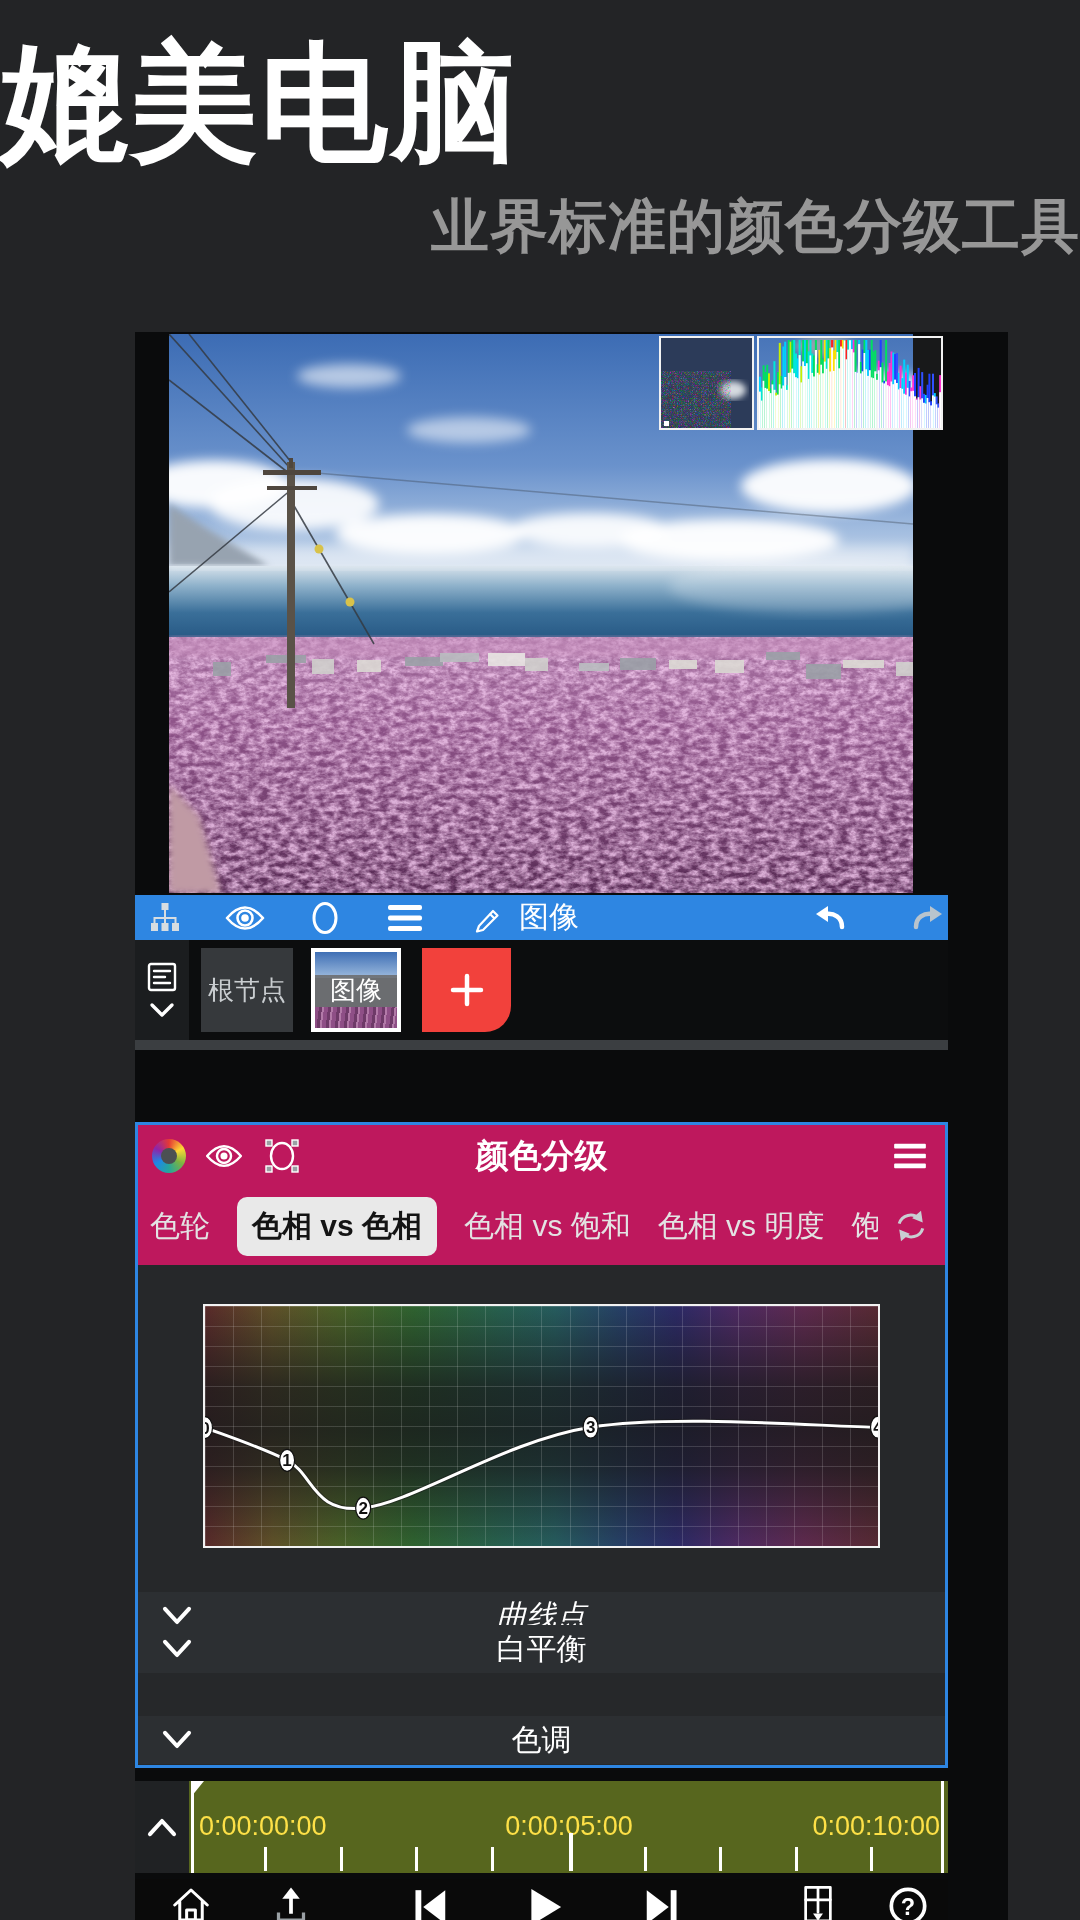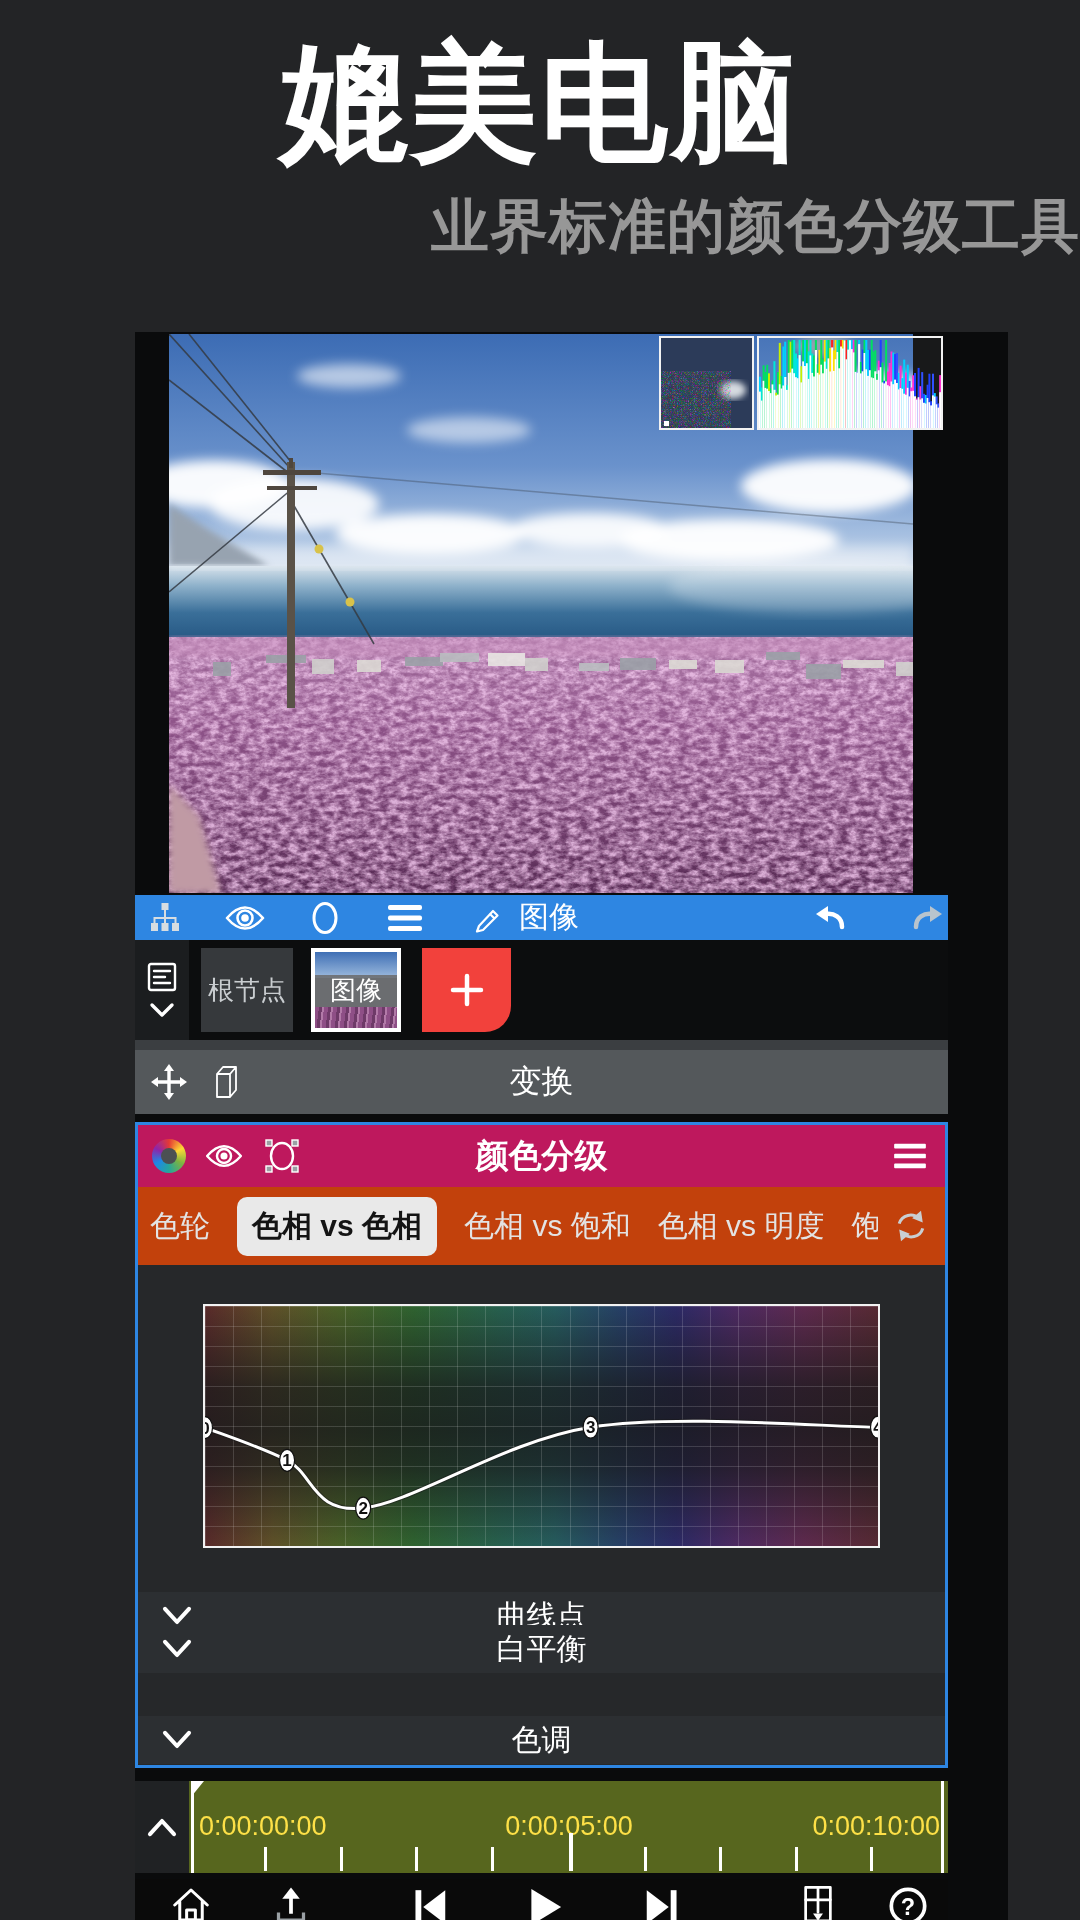--- a/index.html
+++ b/index.html
@@ -1,18 +1,18 @@
 <!DOCTYPE html>
 <html><head>
 <meta charset="utf-8">
 <style>
   html,body{margin:0;padding:0;background:#232426;width:1080px;height:1920px;overflow:hidden;
     font-family:"Liberation Sans","DejaVu Sans",sans-serif;-webkit-font-smoothing:antialiased;}
   
-  .headline{position:absolute;left:0;top:18px;width:1080px;text-align:center;color:#fff;
+  .headline{position:absolute;left:0;top:18px;width:1080px;color:#fff;
     font-size:128px;font-weight:900;letter-spacing:2px;}
   .subline{position:absolute;left:0;top:188px;width:1080px;text-align:right;color:#979797;
     font-size:58px;font-weight:700;letter-spacing:1px;}
   
   .app{position:absolute;left:135px;top:332px;width:873px;height:1588px;background:#0a0b0c;}
   .photo{position:absolute;left:34px;top:2px;width:744px;height:559px;overflow:hidden;background:#3f6fb5;}
   
   .scopes{position:absolute;left:524px;top:4px;height:94px;display:flex;gap:3px;}
   .scope{border:2px solid #f2f2f2;box-sizing:border-box;position:relative;overflow:hidden;}
   .scope.vect{width:95px;height:94px;background:#2c3b59;}
@@ -46,21 +46,21 @@
   .transform-row .ico{margin-left:16px;z-index:2;display:flex;}
   
   .panel{position:absolute;left:0;top:790px;width:813px;height:646px;box-sizing:border-box;
     border:3px solid #2e86e2;background:#26282a;}
   .panel-head{position:absolute;left:0;top:0;width:100%;height:62px;background:#be185d;
     display:flex;align-items:center;}
   .panel-head .title{position:absolute;left:0;width:100%;text-align:center;color:#fff;
     font-size:33px;font-weight:700;}
   .panel-head .ico{margin-left:14px;z-index:2;display:flex;align-items:center;}
   .panel-head .menu{position:absolute;right:18px;z-index:2;display:flex;}
-  .tabs-bar{position:absolute;left:0;top:62px;width:100%;height:78px;background:#c2410c;}
+  .tabs-bar{position:absolute;left:0;top:62px;width:100%;height:78px;background:#be185d;}
   .tabs-clip{position:absolute;left:12px;top:0;width:728px;height:78px;overflow:hidden;
     display:flex;align-items:center;gap:27px;white-space:nowrap;}
   .tab{color:#e3e3e3;font-size:30px;flex:0 0 auto;}
   .tab.selected{background:#e9e9e9;color:#141414;padding:9px 15px;border-radius:10px;font-weight:700;}
   .refresh{position:absolute;right:14px;top:20px;}
   
   .curve-zone{position:absolute;left:0;top:140px;width:807px;height:330px;}
   .curve{position:absolute;left:65px;top:39px;width:673px;height:240px;border:2px solid #f2f2f2;}
   .curve .hue{position:absolute;inset:0;background:linear-gradient(90deg,
       #592a2a 0%,#5f5129 10%,#4a6128 20%,#2f6330 31%,#27604f 44%,#265c5e 52%,
@@ -517,37 +517,20 @@
     </div>
     <div class="tile plus">
       <svg viewBox="0 0 40 40">
         <path d="M20,6 V34 M6,20 H34" stroke="#fff" stroke-width="4.5" stroke-linecap="round" fill="none"></path>
         </svg>
     </div>
   </div>
 
   <div class="divider"></div>
 
-  <div class="transform-row">
-    <span class="ico">
-      <svg width="36" height="36" viewBox="0 0 36 36" fill="#fff">
-        <path d="M18,6 V30 M6,18 H30" stroke="#fff" stroke-width="3.4"></path>
-        <polygon points="18,0 13,7 23,7"></polygon>
-          <polygon points="18,36 13,29 23,29"></polygon>
-        <polygon points="0,18 7,13 7,23"></polygon>
-          <polygon points="36,18 29,13 29,23"></polygon>
-        </svg>
-    </span>
-    <span class="ico" style="margin-left:22px">
-      <svg class="line" width="34" height="38" viewBox="0 0 34 38" stroke-width="1.8" stroke="#e8e8e8">
-        <path d="M8,11 L14,4 L27,4 L21,11 Z M8,11 L21,11 L21,34 L8,34 Z M21,11 L27,4 L27,27 L21,34"></path>
-        </svg>
-    </span>
-    <span class="label">变换</span>
-  </div>
 
   <div class="panel">
     <div class="panel-head">
       <span class="ico">
           <span class="colorwheel"></span>
         </span>
       <span class="ico" style="margin-left:18px">
         <svg class="line" width="40" height="30" viewBox="0 0 42 32" stroke-width="2.6" stroke="#fff">
           <path d="M3,16 Q21,-5 39,16 Q21,37 3,16 Z"></path>
             <circle cx="21" cy="16" r="7.5"></circle>
@@ -619,21 +602,21 @@
             </g>
             <g>
               <ellipse cx="673" cy="121.2" rx="7.5" ry="11" fill="#fff" stroke="#111" stroke-width="1.2"></ellipse>
               <text x="673" y="127.2" text-anchor="middle" font-size="17" font-weight="bold" fill="#111">4</text>
             </g>
           </svg>
       </div>
     </div>
 
     <div>
-        <div class="section-row" style="top: 467px;">
+        <div class="section-row" style="top: 467px; font-style: italic;">
           <svg class="chev" viewBox="0 0 28 20">
             <polyline points="4,4 14,15 24,4"></polyline>
           </svg>
           <span class="section-label">曲线点</span>
         </div>
         <div class="section-row" style="top: 500px; text-decoration: underline;">
           <svg class="chev" viewBox="0 0 28 20">
             <polyline points="4,4 14,15 24,4"></polyline>
           </svg>
           <span class="section-label">白平衡</span>

